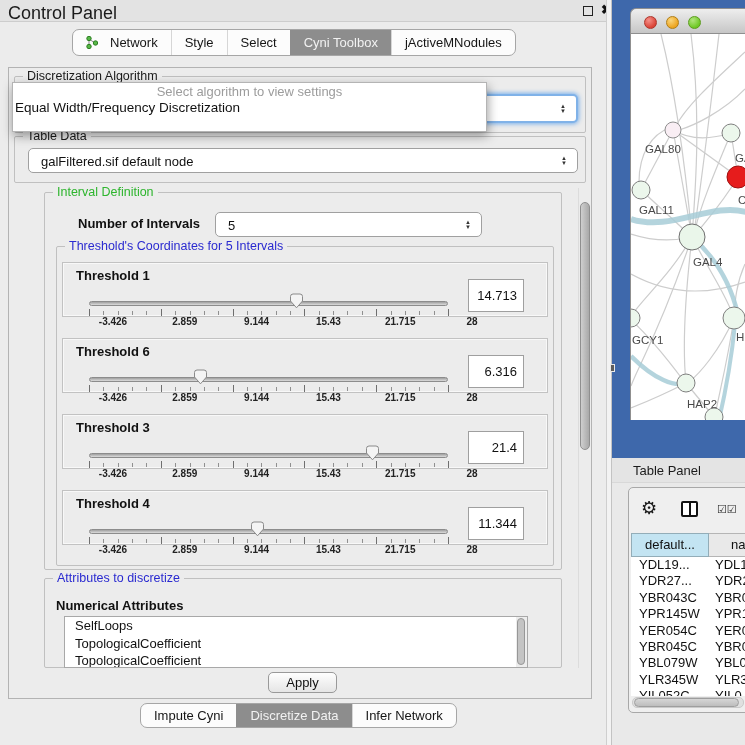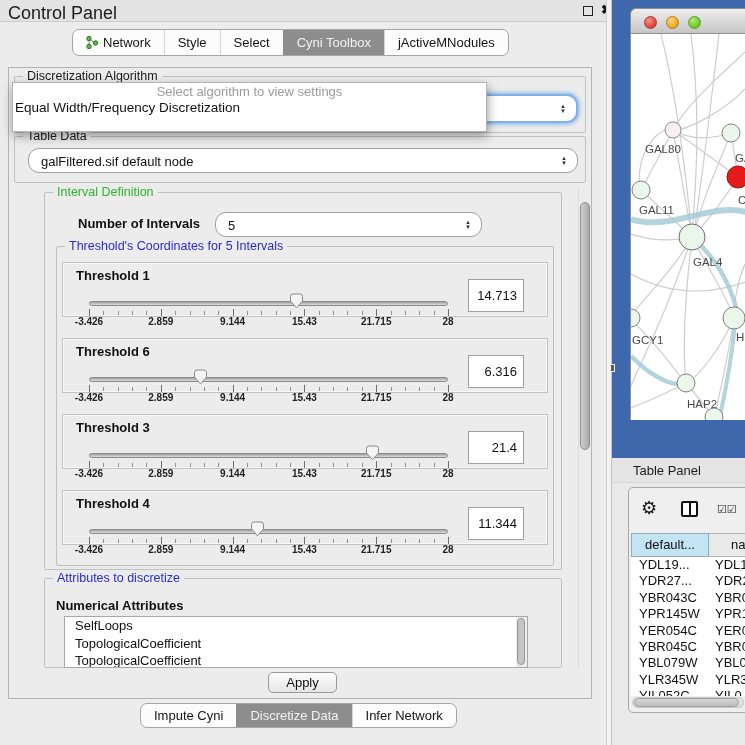--- a/index.html
+++ b/index.html
@@ -10,32 +10,32 @@
   
   .cp { position:absolute; left:0; top:0; width:606px; height:745px; background:#ececec; }
   .cp-titlebar { position:absolute; left:0; top:0; width:100%; height:22px; background:#e3e3e3; border-bottom:1px solid #cdcdcd; }
   .cp-title { position:absolute; left:8px; top:3px; font-size:18px; color:#1b1b1b; }
   .float-ic { position:absolute; left:583px; top:6px; width:10px; height:10px; border:1.5px solid #222; background:transparent; }
   .close-ic { position:absolute; left:601px; top:2px; font-size:13px; font-weight:bold; color:#111; }
 
   .tabbar { position:absolute; display:flex; background:#fcfcfc; border:1px solid #a6a6a6; border-radius:7px; overflow:hidden; }
   #top-tabs { left:72px; top:29px; height:27px; }
   #bottom-tabs { left:140px; top:703px; height:25px; }
-  .tab { display:flex; align-items:center; gap:5px; padding:0 13px; font-size:13px; color:#151515; white-space:nowrap; }
+  .tab { display:flex; align-items:center; gap:12px; padding:0 13px; font-size:13px; color:#151515; white-space:nowrap; }
   .tab + .tab { border-left:1px solid #d6d6d6; }
   .tab.sel { background:#8d8d8d; color:#f2f2f2; border-left-color:#8d8d8d; }
 
   .cp-outer { position:absolute; left:8px; top:67px; width:584px; height:632px; border:1px solid #b3b3b3; }
 
   .group { position:absolute; border:1px solid #c0c0c0; border-radius:2px; }
   .grouplabel { position:absolute; top:-8px; left:8px; background:#ececec; padding:0 4px; font-size:12.5px; color:#1a1a1a; white-space:nowrap; }
   .gl-green { color:#2db52d; }
   .gl-blue { color:#2a2ad0; }
 
-  .combo { position:absolute; background:#fff; border:1px solid #a0a0a0; border-radius:11px; font-size:13px; color:#111; }
+  .combo { position:absolute; background:#fff; border:1px solid #a0a0a0; border-radius:5px; font-size:13px; color:#111; }
   .combo .cv { position:absolute; left:12px; top:50%; transform:translateY(-50%); }
   .stepper { position:absolute; right:10px; top:50%; transform:translateY(-50%); display:flex; flex-direction:column; line-height:5px; }
   .stepper i { font-style:normal; font-size:6px; color:#333; height:5px; }
   .combo.focus { border:2px solid #80b2e8; box-shadow:0 0 4px 1px rgba(110,170,235,.9); }
 
   
   .popup { position:absolute; left:12px; top:82px; width:475px; height:50px; background:#fff; border:1px solid #b4b4b4; box-shadow:1px 4px 10px rgba(0,0,0,.38); z-index:6; }
   .popup-ph { text-align:center; font-size:13px; color:#9c9c9c; line-height:17px; }
   .popup-item { font-size:13.5px; color:#111; line-height:16px; padding-left:2px; white-space:nowrap; }
   .popup-item.hl { font-weight:bold; }
@@ -43,21 +43,21 @@
   
   .vscroll { position:absolute; left:578px; top:188px; width:13px; height:480px; background:#ececec; border-left:1px solid #dcdcdc; }
   .vthumb { position:absolute; left:1px; top:14px; width:10px; height:248px; border:1px solid #8f8f8f; border-radius:6px; background:linear-gradient(to right,#cfcfcf,#a9a9a9); }
 
   
   .tpanel { position:absolute; left:62px; width:486px; height:55px; border:1px solid #c2c2c2; box-shadow:inset 0 0 0 1px #f8f8f8; }
   .t-title { position:absolute; left:13px; top:5px; font-size:13px; font-weight:bold; color:#111; }
   .t-track { position:absolute; left:26px; top:38px; width:359px; height:5px; border:1px solid #8c8c8c; border-radius:3px; background:linear-gradient(#9f9f9f,#dcdcdc); }
   .t-minor { position:absolute; left:26px; top:48px; width:360px; height:4px; background-image:repeating-linear-gradient(to right,#909090 0 1px,transparent 1px 14.36px); }
   .t-major { position:absolute; top:46px; width:1px; height:7px; background:#6f6f6f; }
-  .t-lab { position:absolute; top:53px; font-size:10px; font-weight:bold; color:#222; transform:translateX(-50%); }
+  .t-lab { position:absolute; top:53px; font-size:10px; font-weight:bold; color:#222; transform:translateX(-50%);margin-left:24px; }
   .t-thumb { position:absolute; top:30px; }
   .t-val { position:absolute; left:405px; top:16px; width:56px; height:33px; background:#fff; border:1px solid #9f9f9f; font-size:13px; color:#111; text-align:right; line-height:31px; padding-right:6px; }
 
   
   .attr-list { position:absolute; left:64px; top:616px; width:464px; height:52px; background:#fff; border:1px solid #a8a8a8; overflow:hidden; }
   .attr-item { font-size:13px; color:#111; line-height:17.5px; padding-left:10px; white-space:nowrap; }
   .attr-scroll { position:absolute; left:516px; top:617px; width:11px; height:50px; background:#ededed; }
   .attr-thumb { position:absolute; left:1px; top:1px; width:8px; height:47px; border:1px solid #979797; border-radius:5px; background:#c4c4c4; }
 
   .apply-btn { position:absolute; left:268px; top:672px; width:69px; height:21px; border:1px solid #999; border-radius:5px; background:linear-gradient(#fefefe,#e5e5e5); font-size:13px; color:#111; text-align:center; line-height:19px; }

